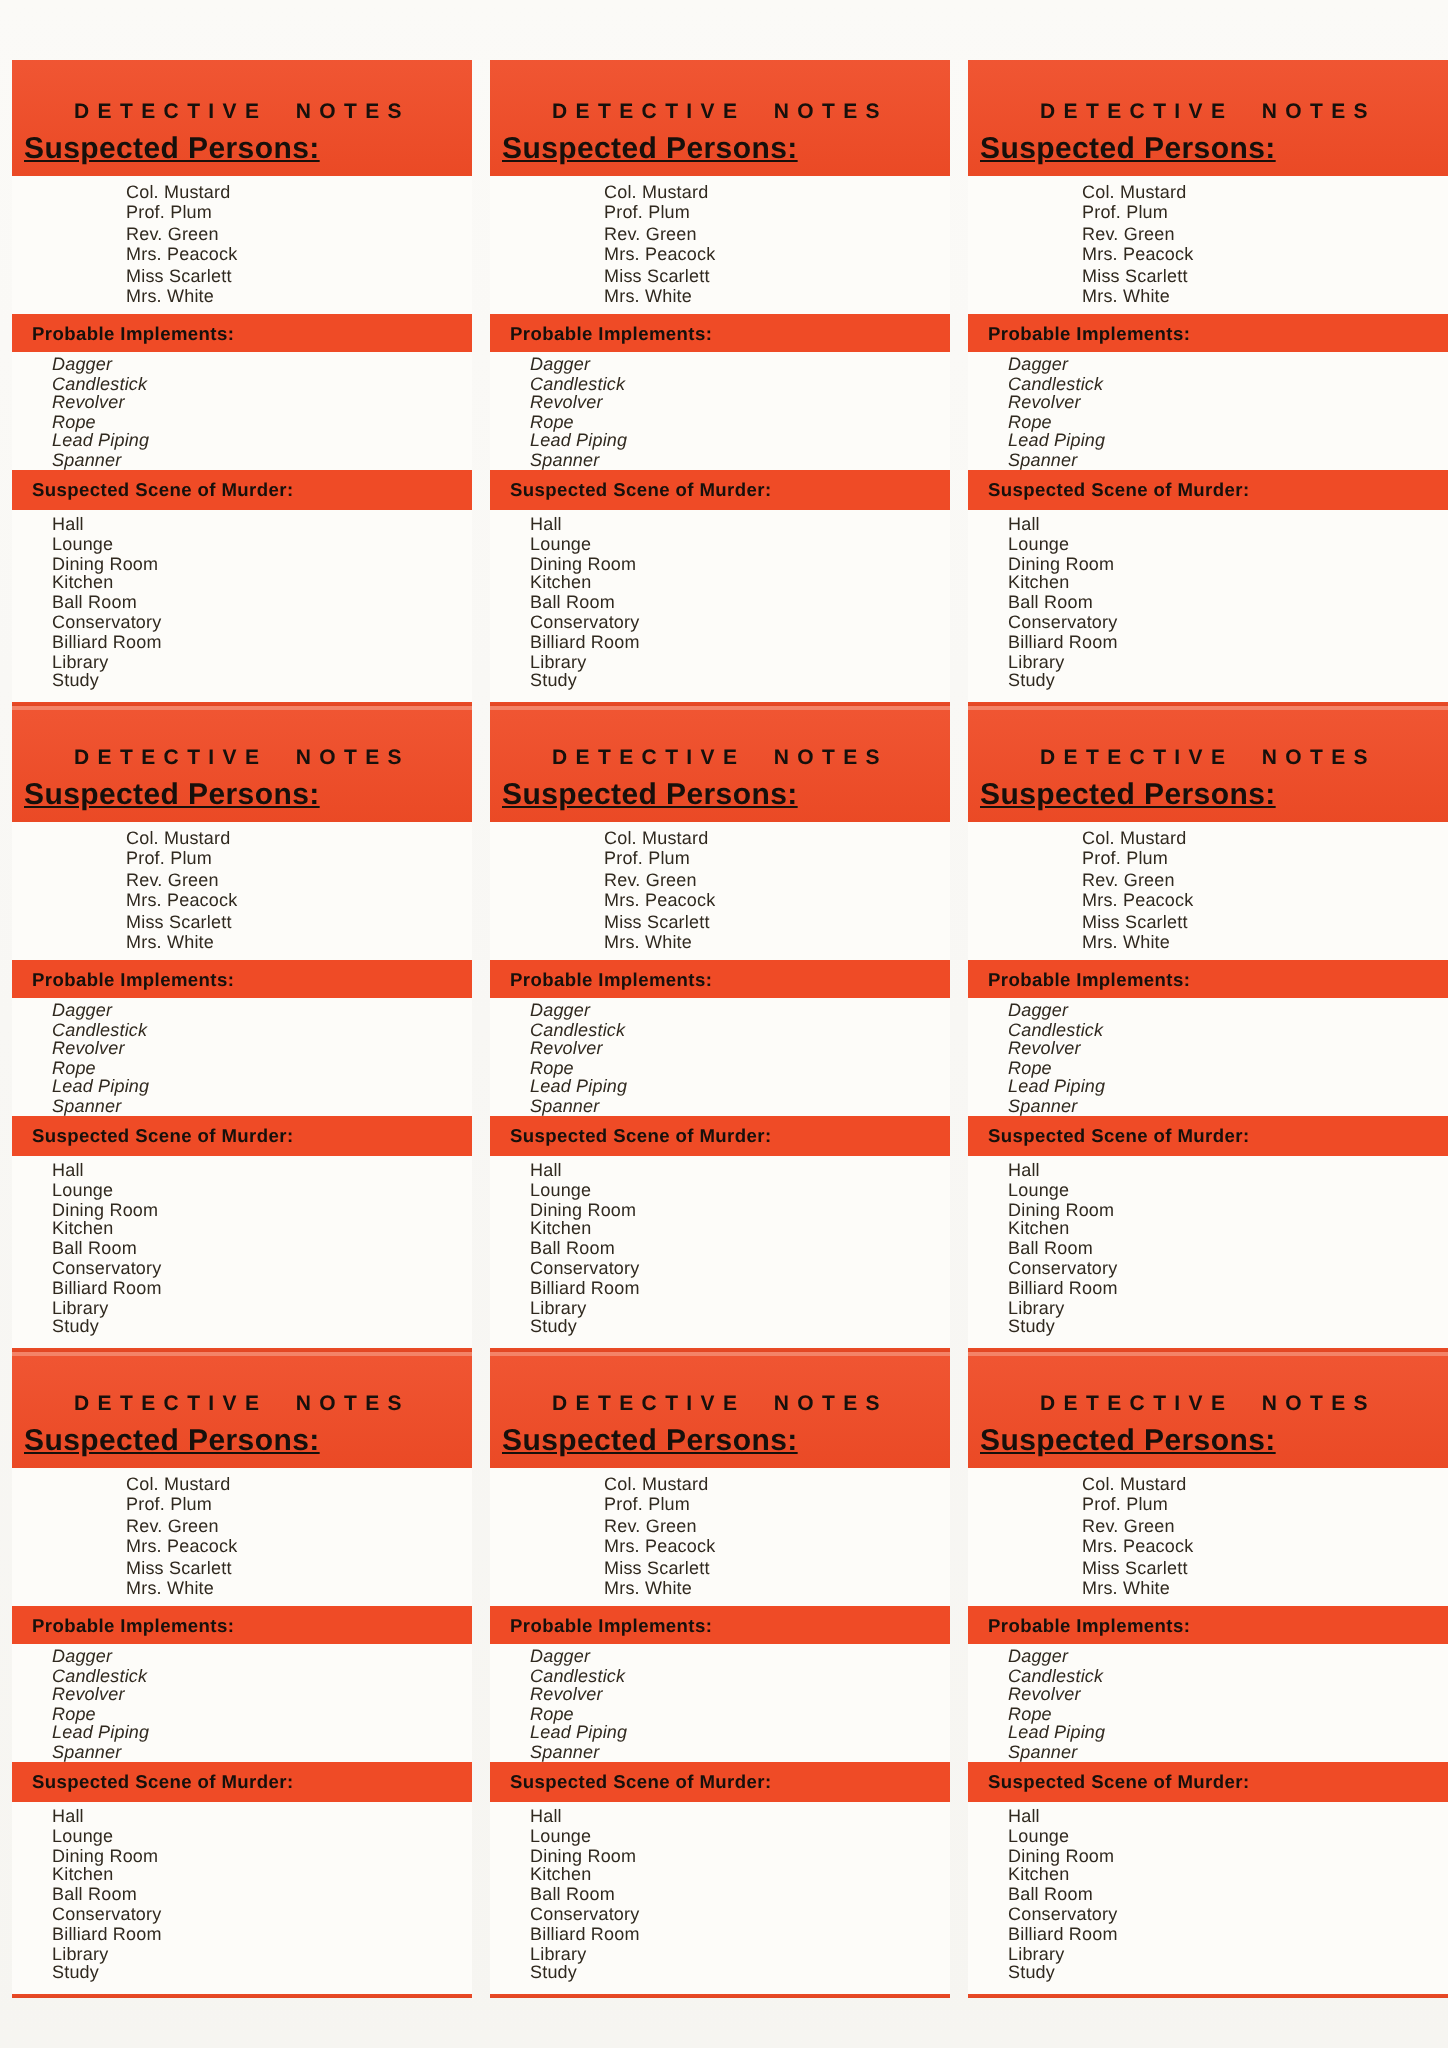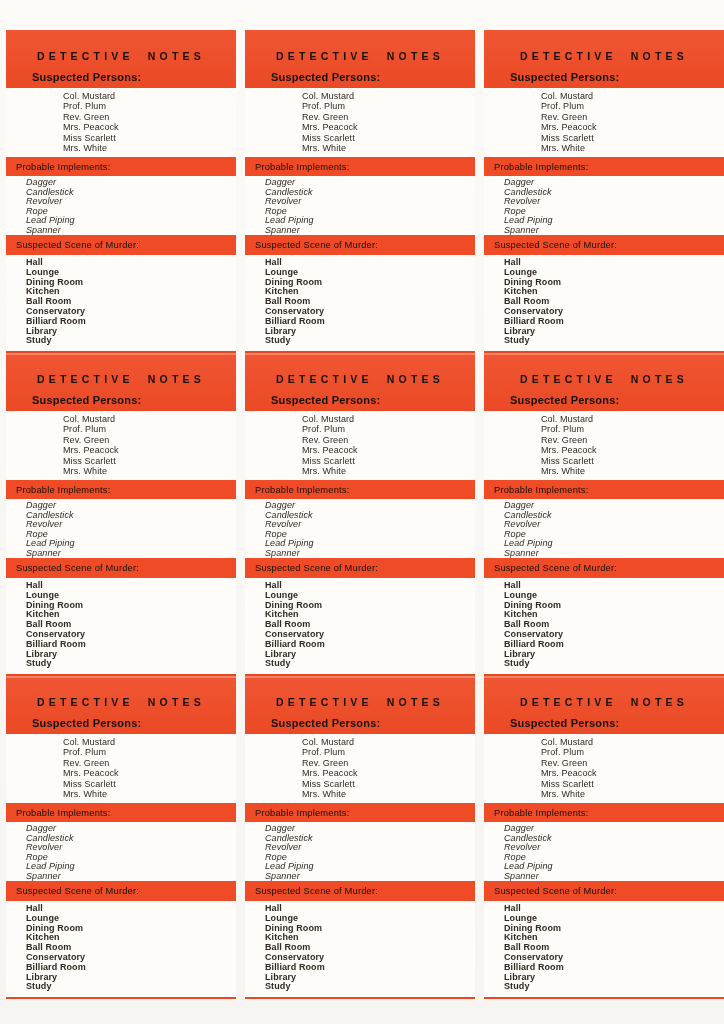--- a/index.html
+++ b/index.html
@@ -59,35 +59,36 @@
     font-size: 10.5px;
     font-weight: bold;
     line-height: 1;
     letter-spacing: 4.2px;
     word-spacing: 7px;
     color: var(--ink, #17100b);
     white-space: nowrap;
   }
   .header-label {
     position: absolute;
-    left: 26px;
+    left: 6px;
     bottom: 5px;
-    font-size: 11px;
+    font-size: 15px;
     font-weight: bold;
     letter-spacing: 0.2px;
     color: var(--ink, #17100b);
     white-space: nowrap;
+    text-decoration: underline;
   }
   .band {
     flex: none;
     display: flex;
     align-items: center;
     padding-left: 10px;
     font-size: 9.3px;
-    font-weight: normal;
+    font-weight: bold;
     letter-spacing: 0.2px;
     color: var(--ink, #17100b);
     white-space: nowrap;
   }
   .band.implements-band { height: 19px; }
   .band.scene-band { height: 20px; }
   .panel {
     flex: none;
     background: var(--paper, #fdfcf9);
     padding: 3px 0 0 20px;
@@ -96,21 +97,21 @@
     overflow: hidden;
   }
   .panel .item {
     white-space: nowrap;
     letter-spacing: 0.1px;
   }
   .panel.persons-panel { height: 66px; }
   .panel.persons-panel .item { line-height: 10.4px; margin-left: 37px; }
   .panel.implements-panel { height: 57px; padding-top: 2px; }
   .panel.implements-panel .item { line-height: 9.5px; font-style: italic; }
-  .panel.scenes-panel { height: 93px; font-weight: bold; }
+  .panel.scenes-panel { height: 93px; }
   .panel.scenes-panel .item { line-height: 9.8px; }
   .footer-band {
     flex: 1;
     background: linear-gradient(180deg, rgba(0,0,0,0.02), rgba(0,0,0,0.06));
   }
 </style>
 </head>
 <body>
 
 <div class="page"></div>

